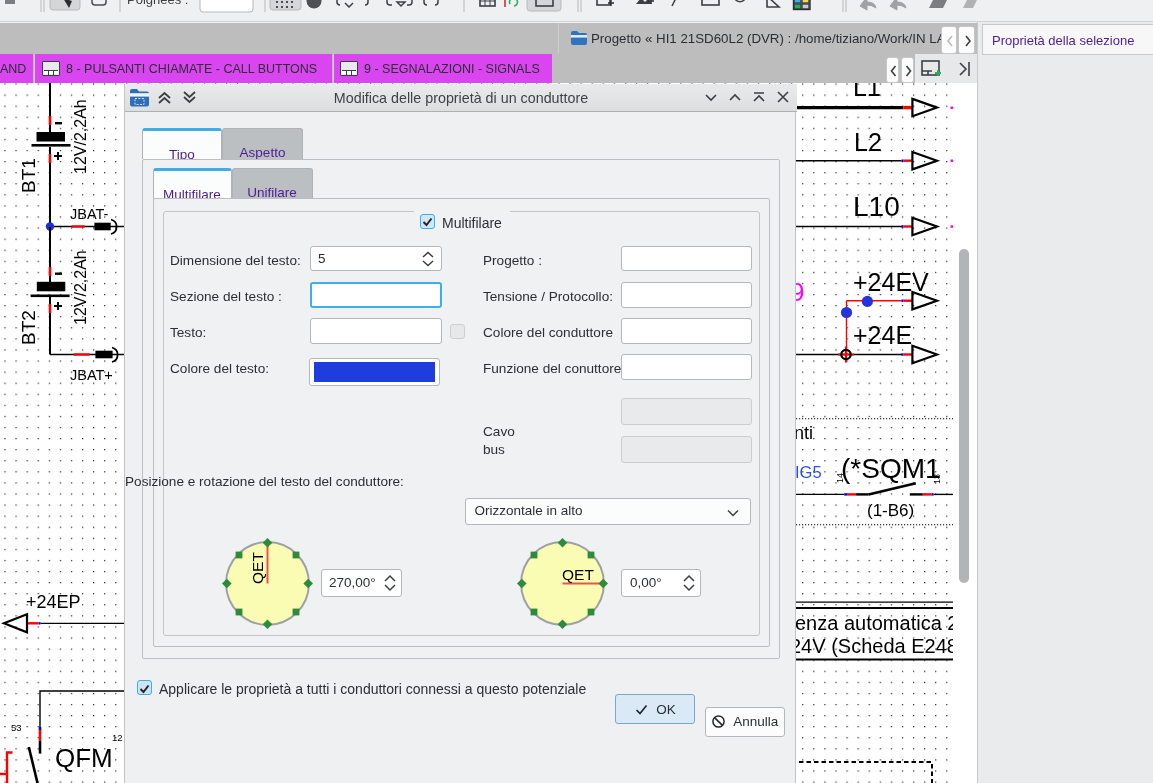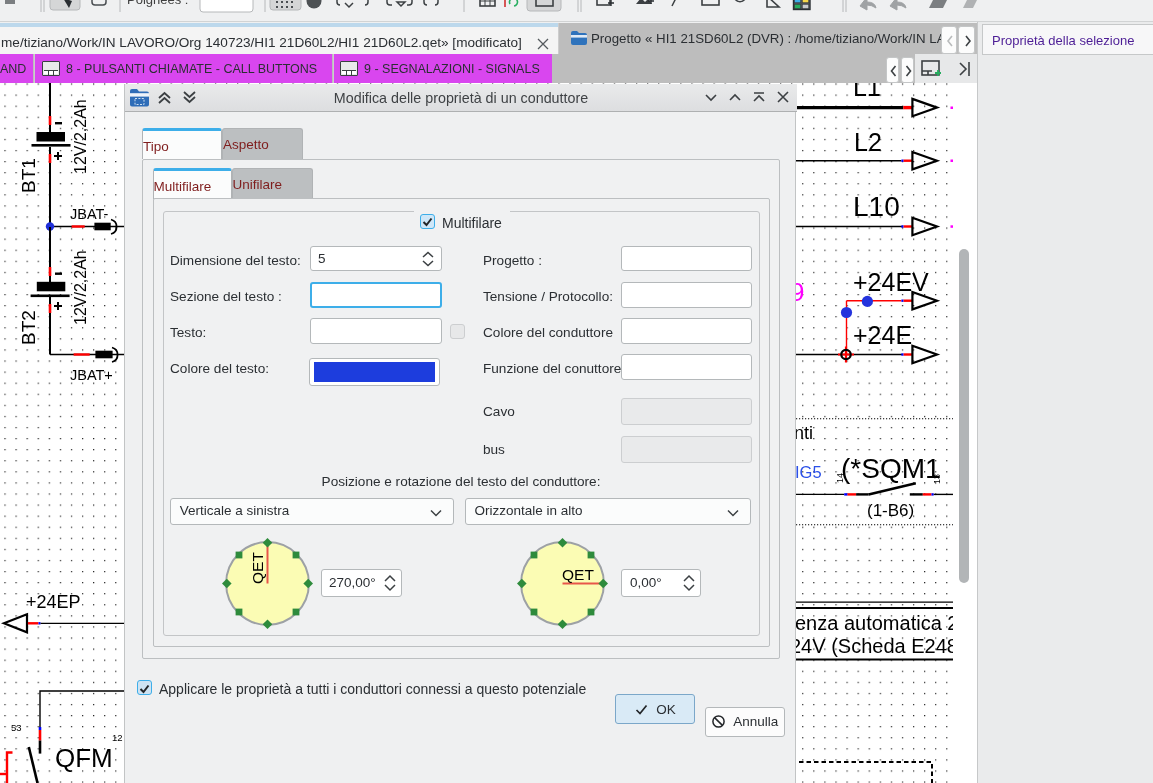--- a/index.html
+++ b/index.html
@@ -24,21 +24,21 @@
 #rphead span{position:absolute;left:9px;top:8px;font-size:13px;color:#4c1d95}
 
 #canvas{left:0;top:83px;width:953px;height:700px;background:#fff}
 #scrollgut{left:953px;top:83px;width:24px;height:700px;background:#fff}
 #thumb{left:6px;top:166px;width:10px;height:334px;background:#b2b5b7;border-radius:5px}
 
 #dlg{left:124px;top:84px;width:672px;height:783px;background:#eff0f1;border:1px solid #c2c4c5;border-top:none}
 #dtitle{position:absolute;left:0;top:0;width:672px;height:28px;background:linear-gradient(#e9eaeb,#dddee0);border-bottom:1px solid #aeb0b1}
 #dtitle .cap{position:absolute;top:6px;left:0;width:672px;text-align:center;font-size:14.3px;color:#3f4245}
 .titico{position:absolute;top:5px;color:#3c4043}
-.tab{position:absolute;font-size:13.5px;color:#7f1d1d;padding-top:8px;height:31px;background:#bcbfc1;border:1px solid #b0b3b5;border-bottom:none;border-radius:3px 3px 0 0}
+.tab{position:absolute;font-size:13.5px;color:#4c1d95;text-align:center;padding-top:16px;height:31px;background:#bcbfc1;border:1px solid #b0b3b5;border-bottom:none;border-radius:3px 3px 0 0}
 .tab.on{background:#fbfcfc;border-top:3px solid #3daee9}
 .pane{position:absolute;border:1px solid #bcbfc1;border-radius:2px;background:#f0f1f2}
 .gbox{position:absolute;border:1px solid #c3c5c7;border-radius:3px}
 .lbl{position:absolute;font-size:13.6px;color:#2b2f33;white-space:nowrap}
 .fld{position:absolute;background:#fff;border:1px solid #b4b8ba;border-radius:3px}
 .fld.dis{background:#e9eaeb;border-color:#ccced0}
 .fld.foc{border:2px solid #3daee9}
 .cb{position:absolute;width:15px;height:15px;border:1px solid #b4b8ba;border-radius:3px;background:#fff}
 .spintxt{position:absolute;font-size:13.5px;color:#2b2f33}
 .combo{position:absolute;background:#fbfcfc;border:1px solid #b4b8ba;border-radius:3px}
@@ -243,26 +243,20 @@
             <path d="M860 6 l7 -9 l0 5 q8 0 9 6 q-4 -3 -9 -3 l0 5 z"></path>
             <path d="M890 6 l7 -9 l0 5 q8 0 9 6 q-4 -3 -9 -3 l0 5 z"></path>
           </g>
         <path d="M929 8 l6 -12 l14 0 l-6 12 z" fill="#7b7e81" stroke="none"></path>
         <path d="M963 8 l6 -12 l10 0 l-6 12 z" fill="#b0b2b4" stroke="none"></path>
       </g>
     </svg>
   </div>
 
   <div class="abs" id="trow1">
-    <div class="abs tab1a">
-        <span class="txt">me/tiziano/Work/IN LAVORO/Org 140723/HI1 21D60L2/HI1 21D60L2.qet» [modificato]</span>
-      <svg class="abs" style="left:536px;top:10px" width="14" height="14" viewBox="0 0 14 14">
-          <path d="M2 2 L12 12 M12 2 L2 12" stroke="#555a5e" stroke-width="1.3"></path>
-        </svg>
-    </div>
     <div class="abs tab2x">
       <svg class="abs" style="left:12px;top:8px" width="16" height="14" viewBox="0 0 16 14">
           <path d="M0 2 q0-2 2-2 h4 l2 2 h6 q2 0 2 2 v8 q0 2 -2 2 h-12 q-2 0 -2-2 z" fill="#2f73bc"></path>
           <rect x="0" y="4" width="16" height="2.6" fill="#fff" opacity=".85"></rect>
         </svg>
       <span class="stxt" style="left:32px;top:8px;font-size:13.3px">Progetto « HI1 21SD60L2 (DVR) : /home/tiziano/Work/IN LA</span>
     </div>
     <div class="abs sbtn" style="left:941px;top:3px;width:16px;height:28px"><svg width="16" height="28" viewBox="0 0 16 28">
           <path d="M10 9 L6 14 L10 19" stroke="#b9bbbc" stroke-width="1.6" fill="none"></path>
         </svg></div>
@@ -370,37 +364,31 @@
     <div class="fld foc" style="left:185px;top:198px;width:132px;height:26px"></div>
     <div class="fld" style="left:185px;top:234px;width:132px;height:26px"></div>
     <div class="cb" style="left:325px;top:240px;background:#e7e8e9;border-color:#ccced0"></div>
     <div class="fld" style="left:184px;top:274.4px;width:131px;height:27.5px"></div>
     <div class="abs" style="left:188.8px;top:278.3px;width:121.7px;height:19.6px;background:#1d3ddd"></div>
 
     <span class="lbl" style="left:358px;top:168.5px">Progetto :</span>
     <span class="lbl" style="left:358px;top:205px">Tensione / Protocollo:</span>
     <span class="lbl" style="left:358px;top:241px">Colore del conduttore</span>
     <span class="lbl" style="left:358px;top:277px">Funzione del conuttore</span>
-    <span class="lbl" style="left:358px;top:320px">Cavo</span>
+    <span class="lbl" style="left:358px;top:340px">Cavo</span>
     <span class="lbl" style="left:358px;top:358px">bus</span>
 
     <div class="fld" style="left:496px;top:162.3px;width:131px;height:25px"></div>
     <div class="fld" style="left:496px;top:198px;width:131px;height:26px"></div>
     <div class="fld" style="left:496px;top:234px;width:131px;height:26px"></div>
     <div class="fld" style="left:496px;top:270px;width:131px;height:26px"></div>
     <div class="fld dis" style="left:496px;top:313.6px;width:131px;height:27px"></div>
     <div class="fld dis" style="left:496px;top:351.6px;width:131px;height:27px"></div>
 
-    <span class="lbl" style="left:0;top:390px;width:672px;text-align:center">Posizione e rotazione del testo del conduttore:</span>
-    <div class="combo" style="left:44.7px;top:413.8px;width:284.4px;height:27.7px">
-        <span>Verticale a sinistra</span>
-      <svg class="abs" style="right:10px;top:7px" width="14" height="14" viewBox="0 0 14 14">
-          <path d="M2 4.5 L7 9.5 L12 4.5" stroke="#3c4043" stroke-width="1.5" fill="none"></path>
-        </svg>
-      </div>
+    <span class="lbl" style="left:0;top:390px;width:672px;text-align:left">Posizione e rotazione del testo del conduttore:</span>
     <div class="combo" style="left:339.5px;top:413.8px;width:286.9px;height:27.7px">
         <span>Orizzontale in alto</span>
       <svg class="abs" style="right:10px;top:7px" width="14" height="14" viewBox="0 0 14 14">
           <path d="M2 4.5 L7 9.5 L12 4.5" stroke="#3c4043" stroke-width="1.5" fill="none"></path>
         </svg>
       </div>
 
     <svg class="abs" style="left:95px;top:452px" width="95" height="95" viewBox="0 0 95 95">
       <circle cx="47.5" cy="47.5" r="41.4" fill="#fbfcb4" stroke="#9da1a5" stroke-width="2"></circle>
       <line x1="47.5" y1="47.5" x2="47.5" y2="7.5" stroke="#e8564a" stroke-width="2"></line>

